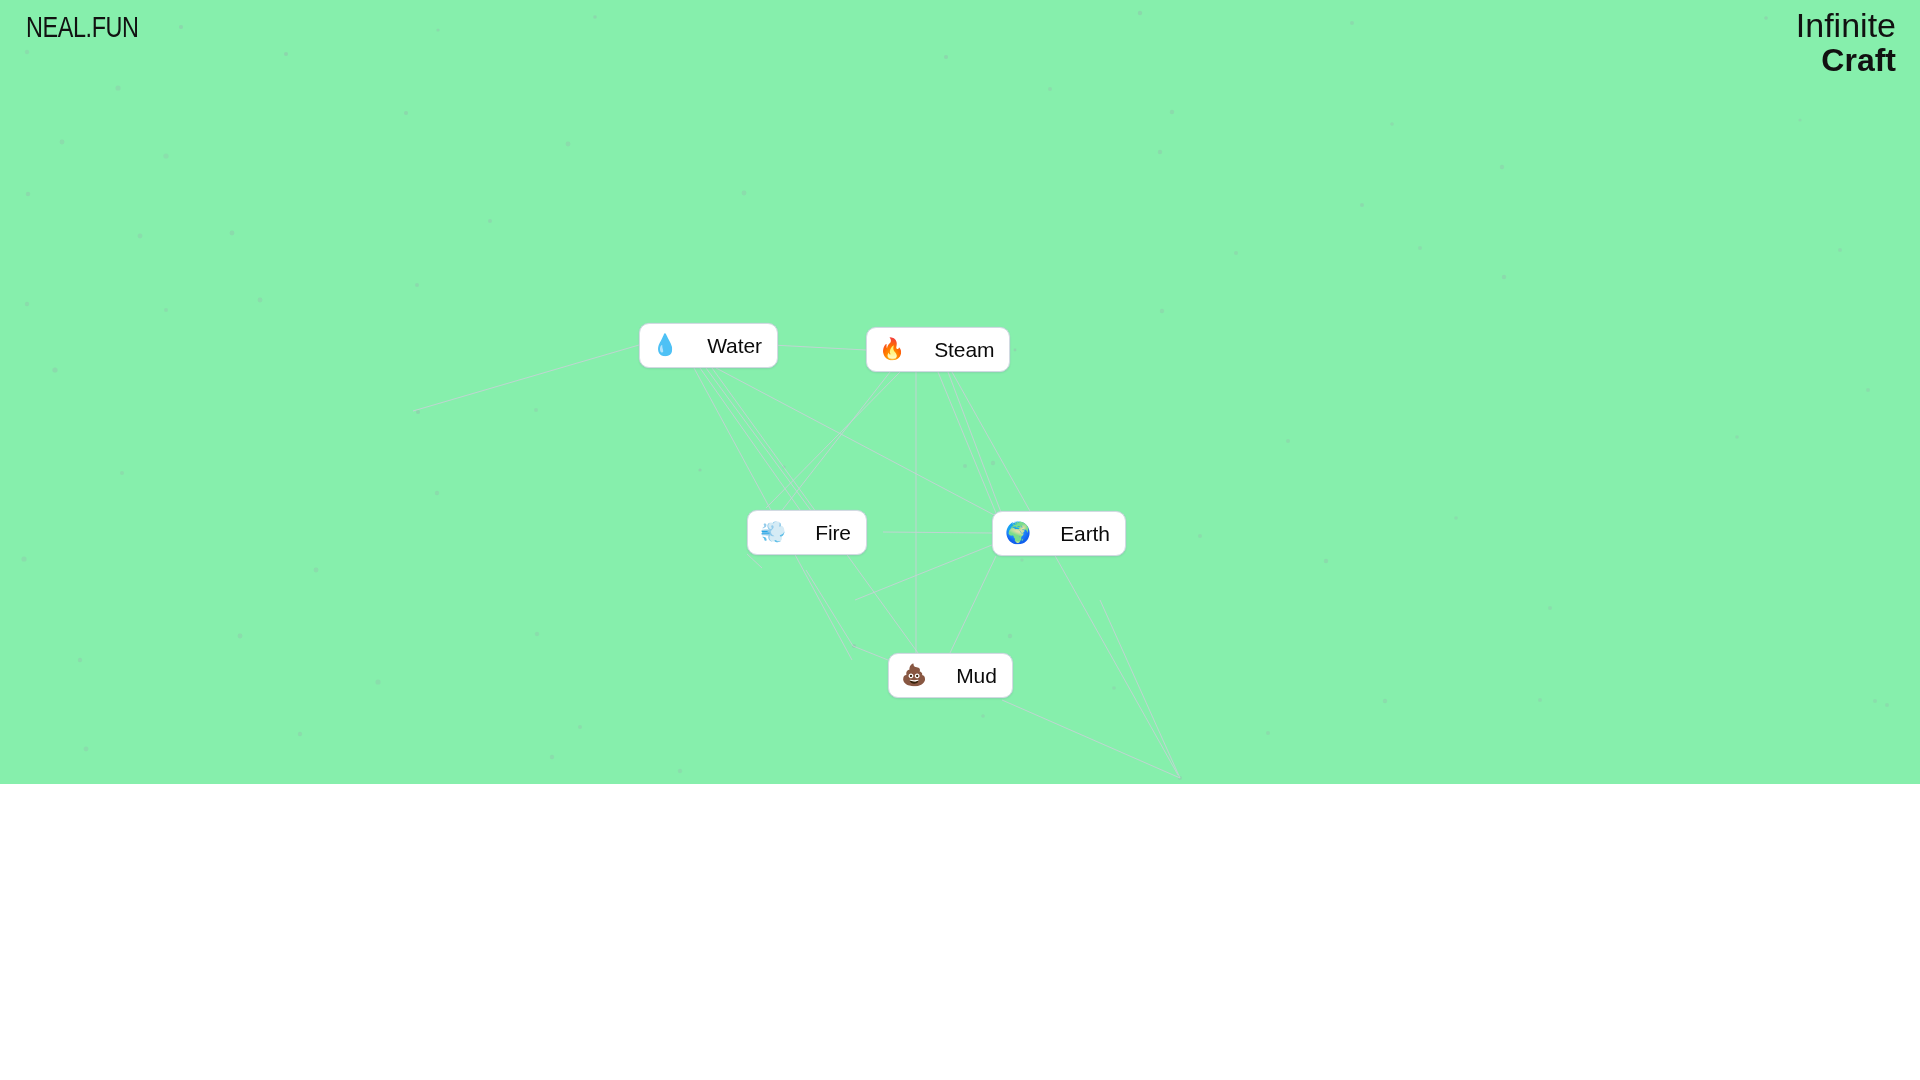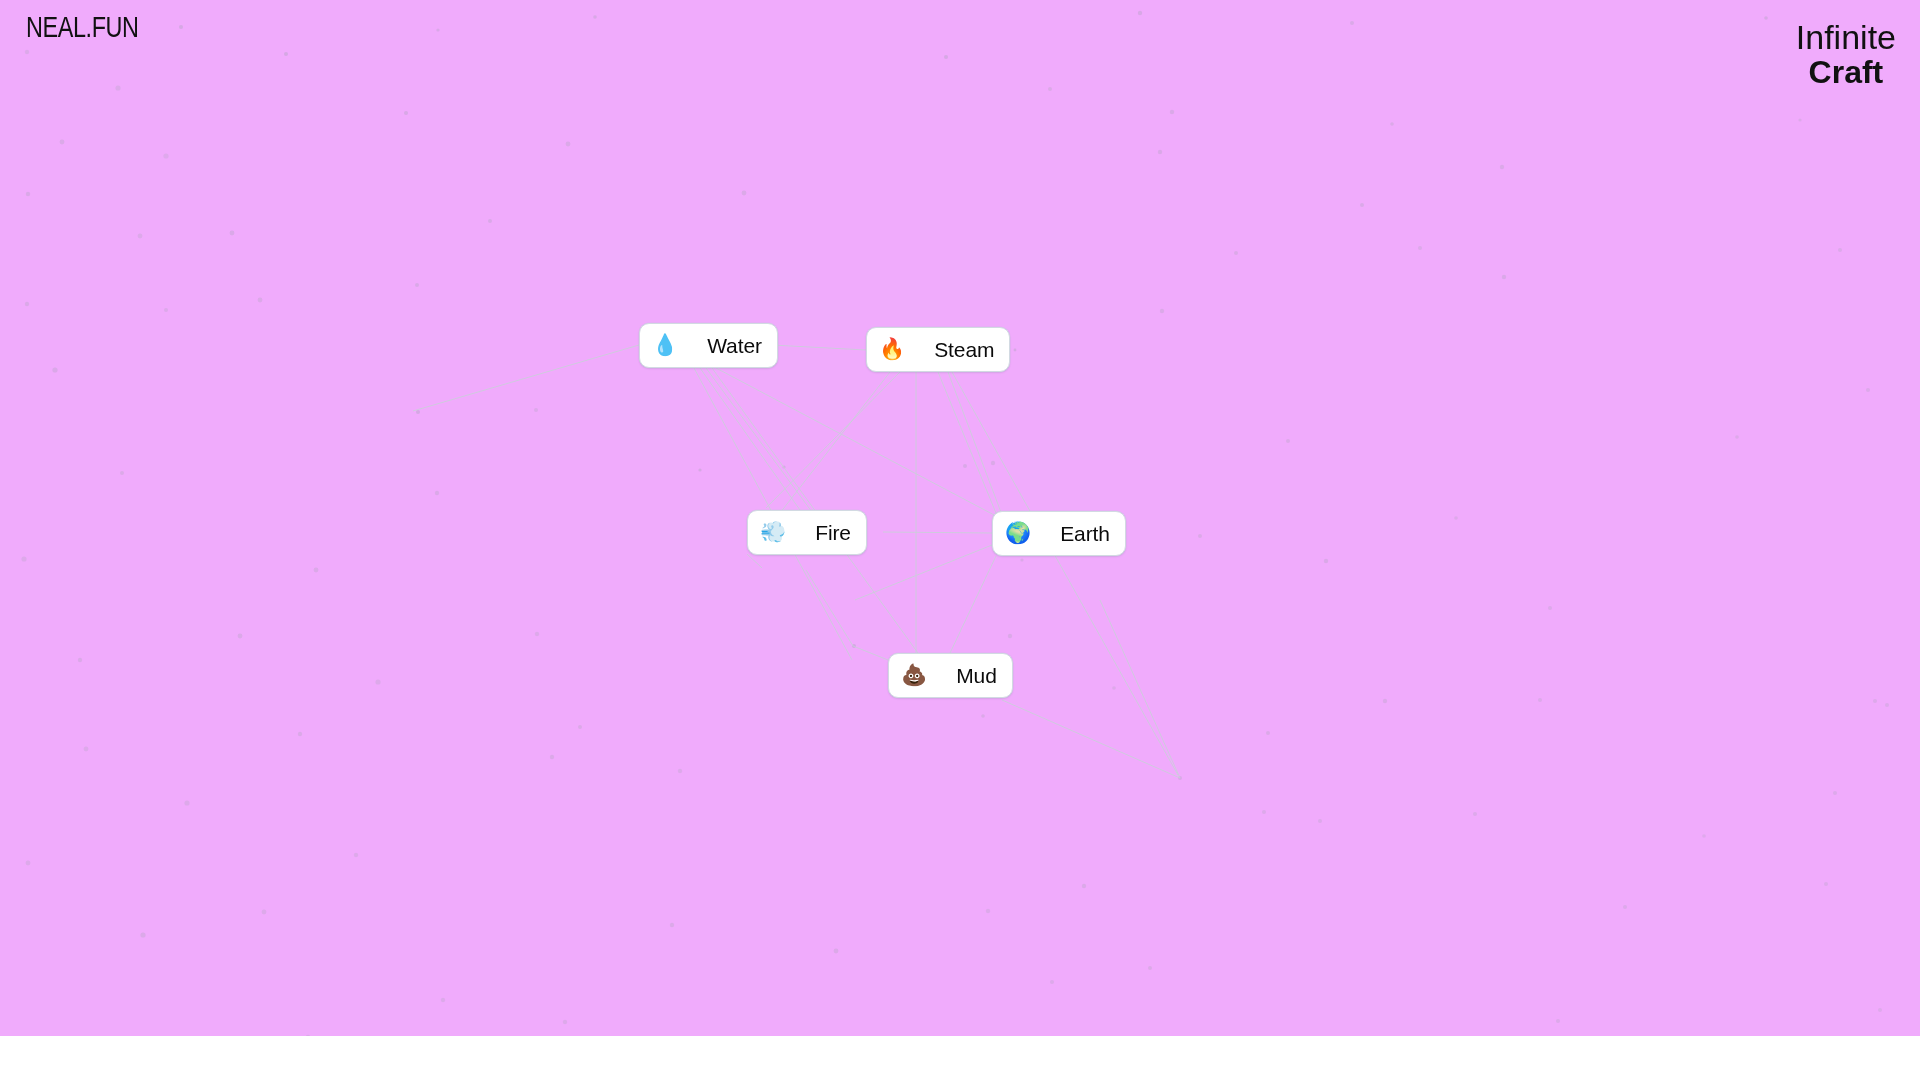--- a/index.html
+++ b/index.html
@@ -8,22 +8,22 @@
     width: 1920px;
     height: 1080px;
     overflow: hidden;
     background: #ffffff;
     font-family: "Liberation Sans", sans-serif;
   }
 
   #app {
     position: relative;
     width: 1920px;
-    height: 1036px;
-    background: #f0abfc;
+    height: 784px;
+    background: #86efac;
     overflow: hidden;
   }
 
   
   #starfield {
     position: absolute;
     inset: 0;
     width: 1920px;
     height: 1080px;
     pointer-events: none;
@@ -53,23 +53,23 @@
     color: #111111;
     transform: scaleX(0.78);
     transform-origin: left top;
     white-space: nowrap;
     cursor: pointer;
   }
 
   #title-block {
     position: absolute;
     right: 24px;
-    top: 20px;
+    top: 8px;
     z-index: 20;
-    text-align: center;
+    text-align: right;
     line-height: 1.0;
     user-select: none;
   }
   #title-line1 {
     font-family: "Liberation Sans", sans-serif;
     font-size: 34px;
     font-weight: 300;
     color: #111111;
     letter-spacing: 0px;
     display: block;

